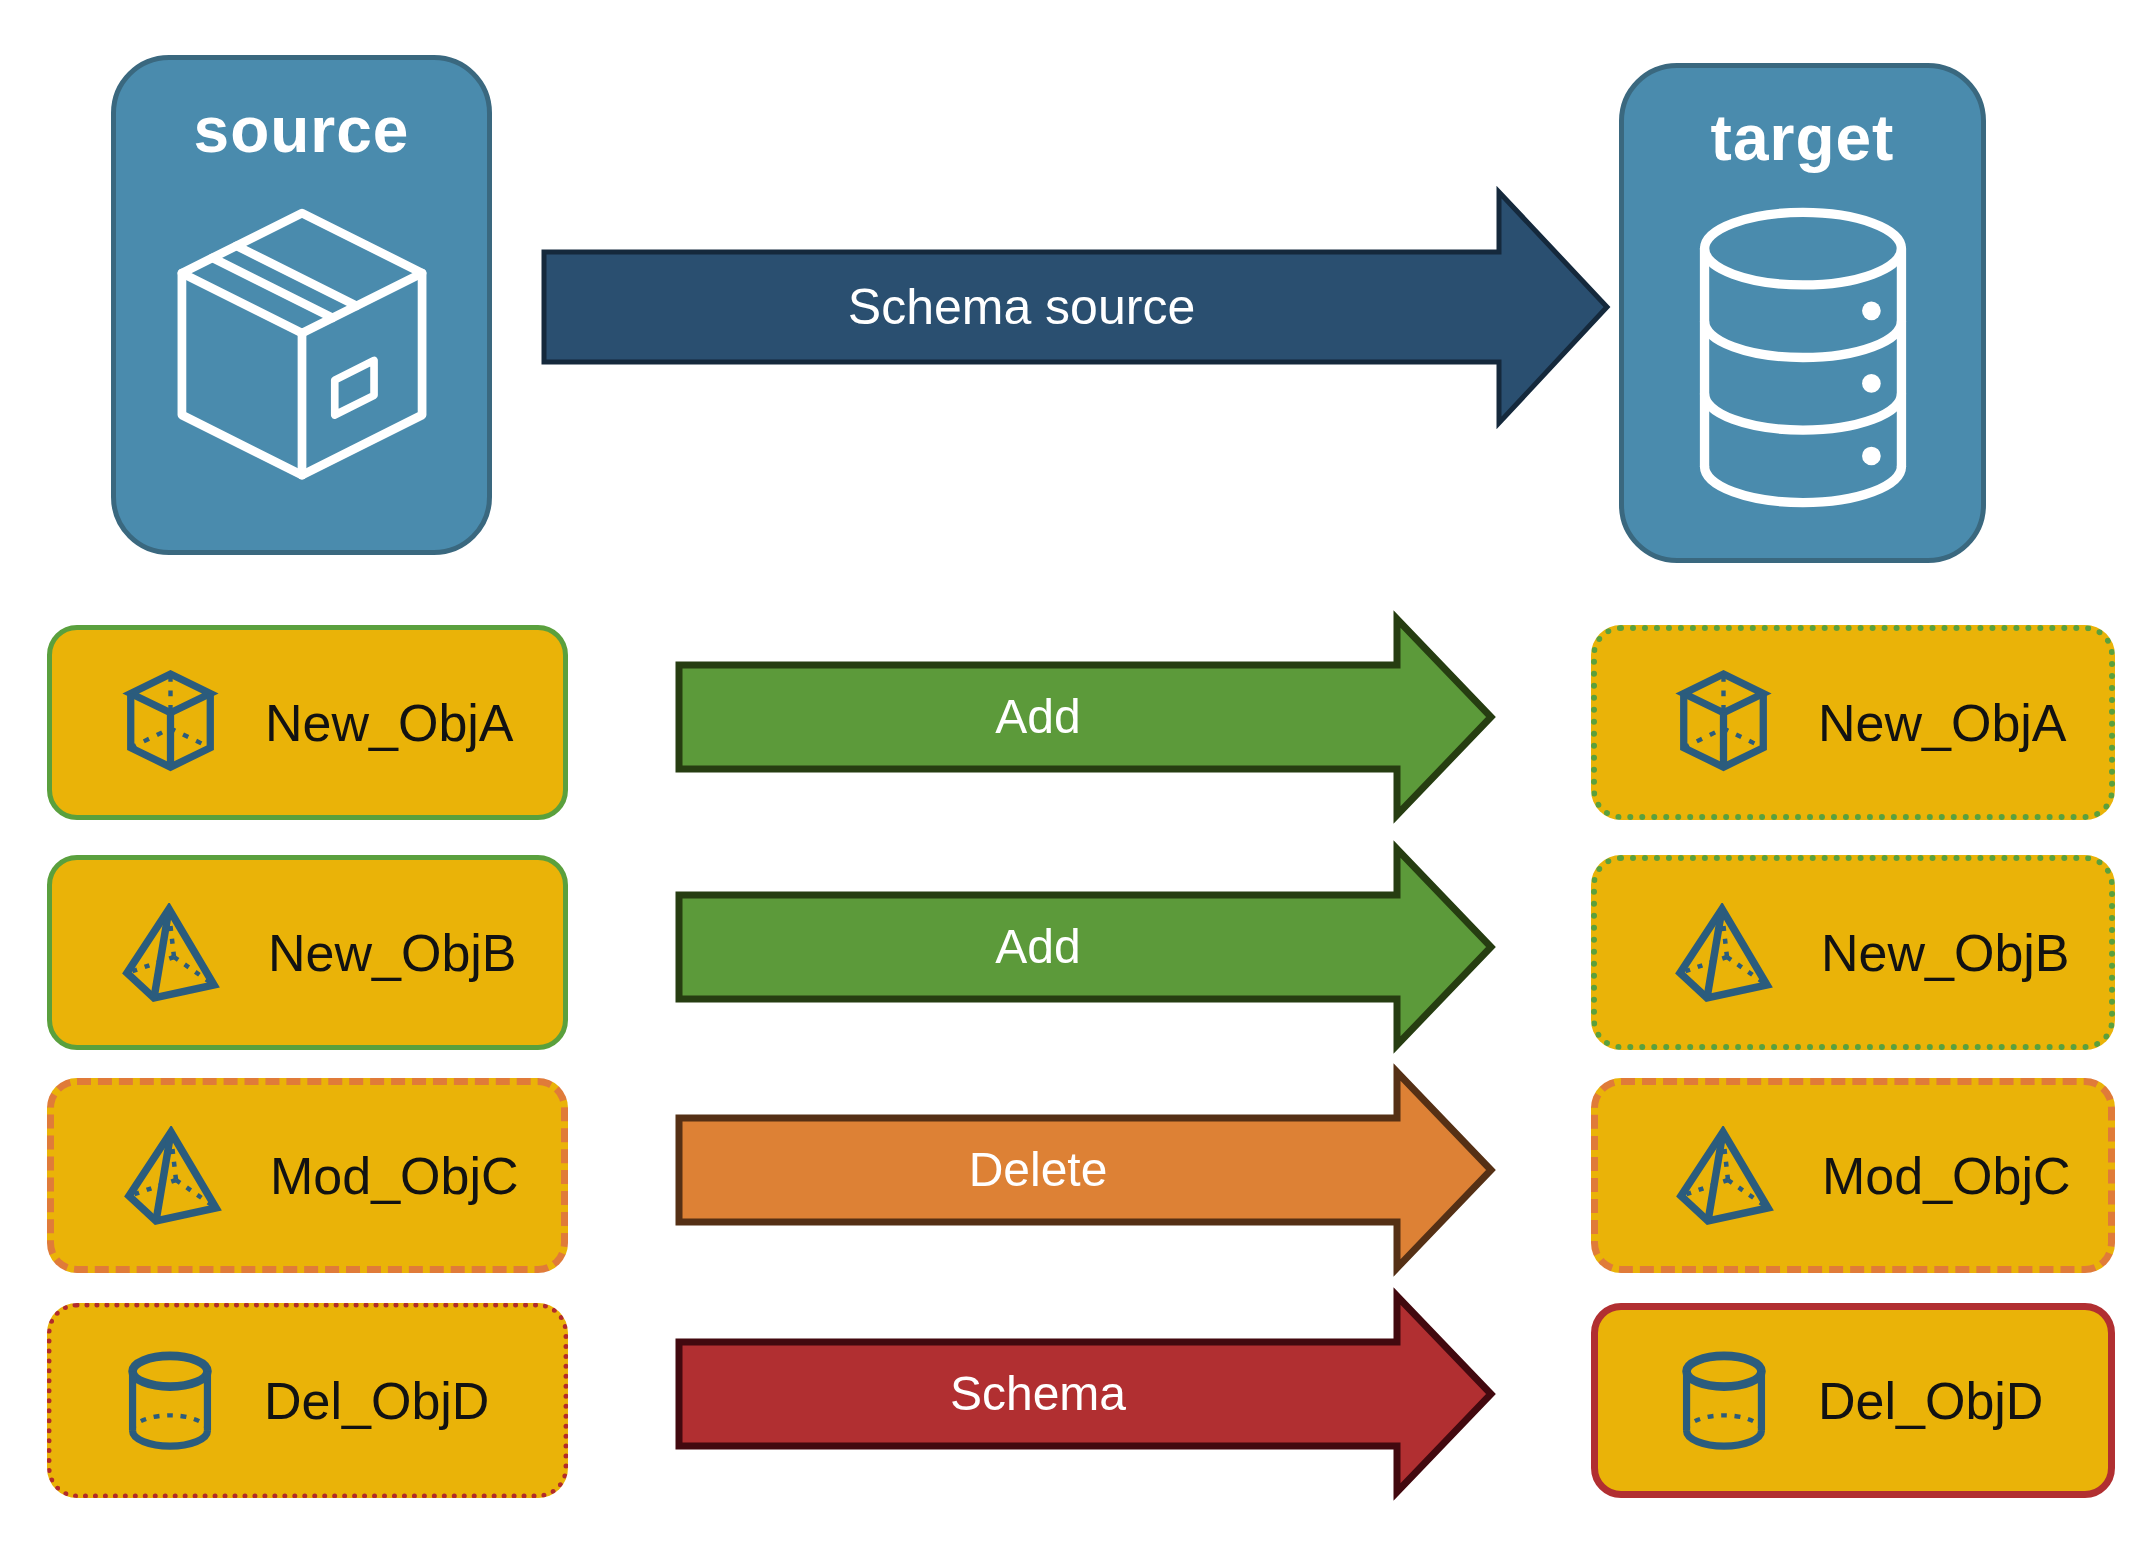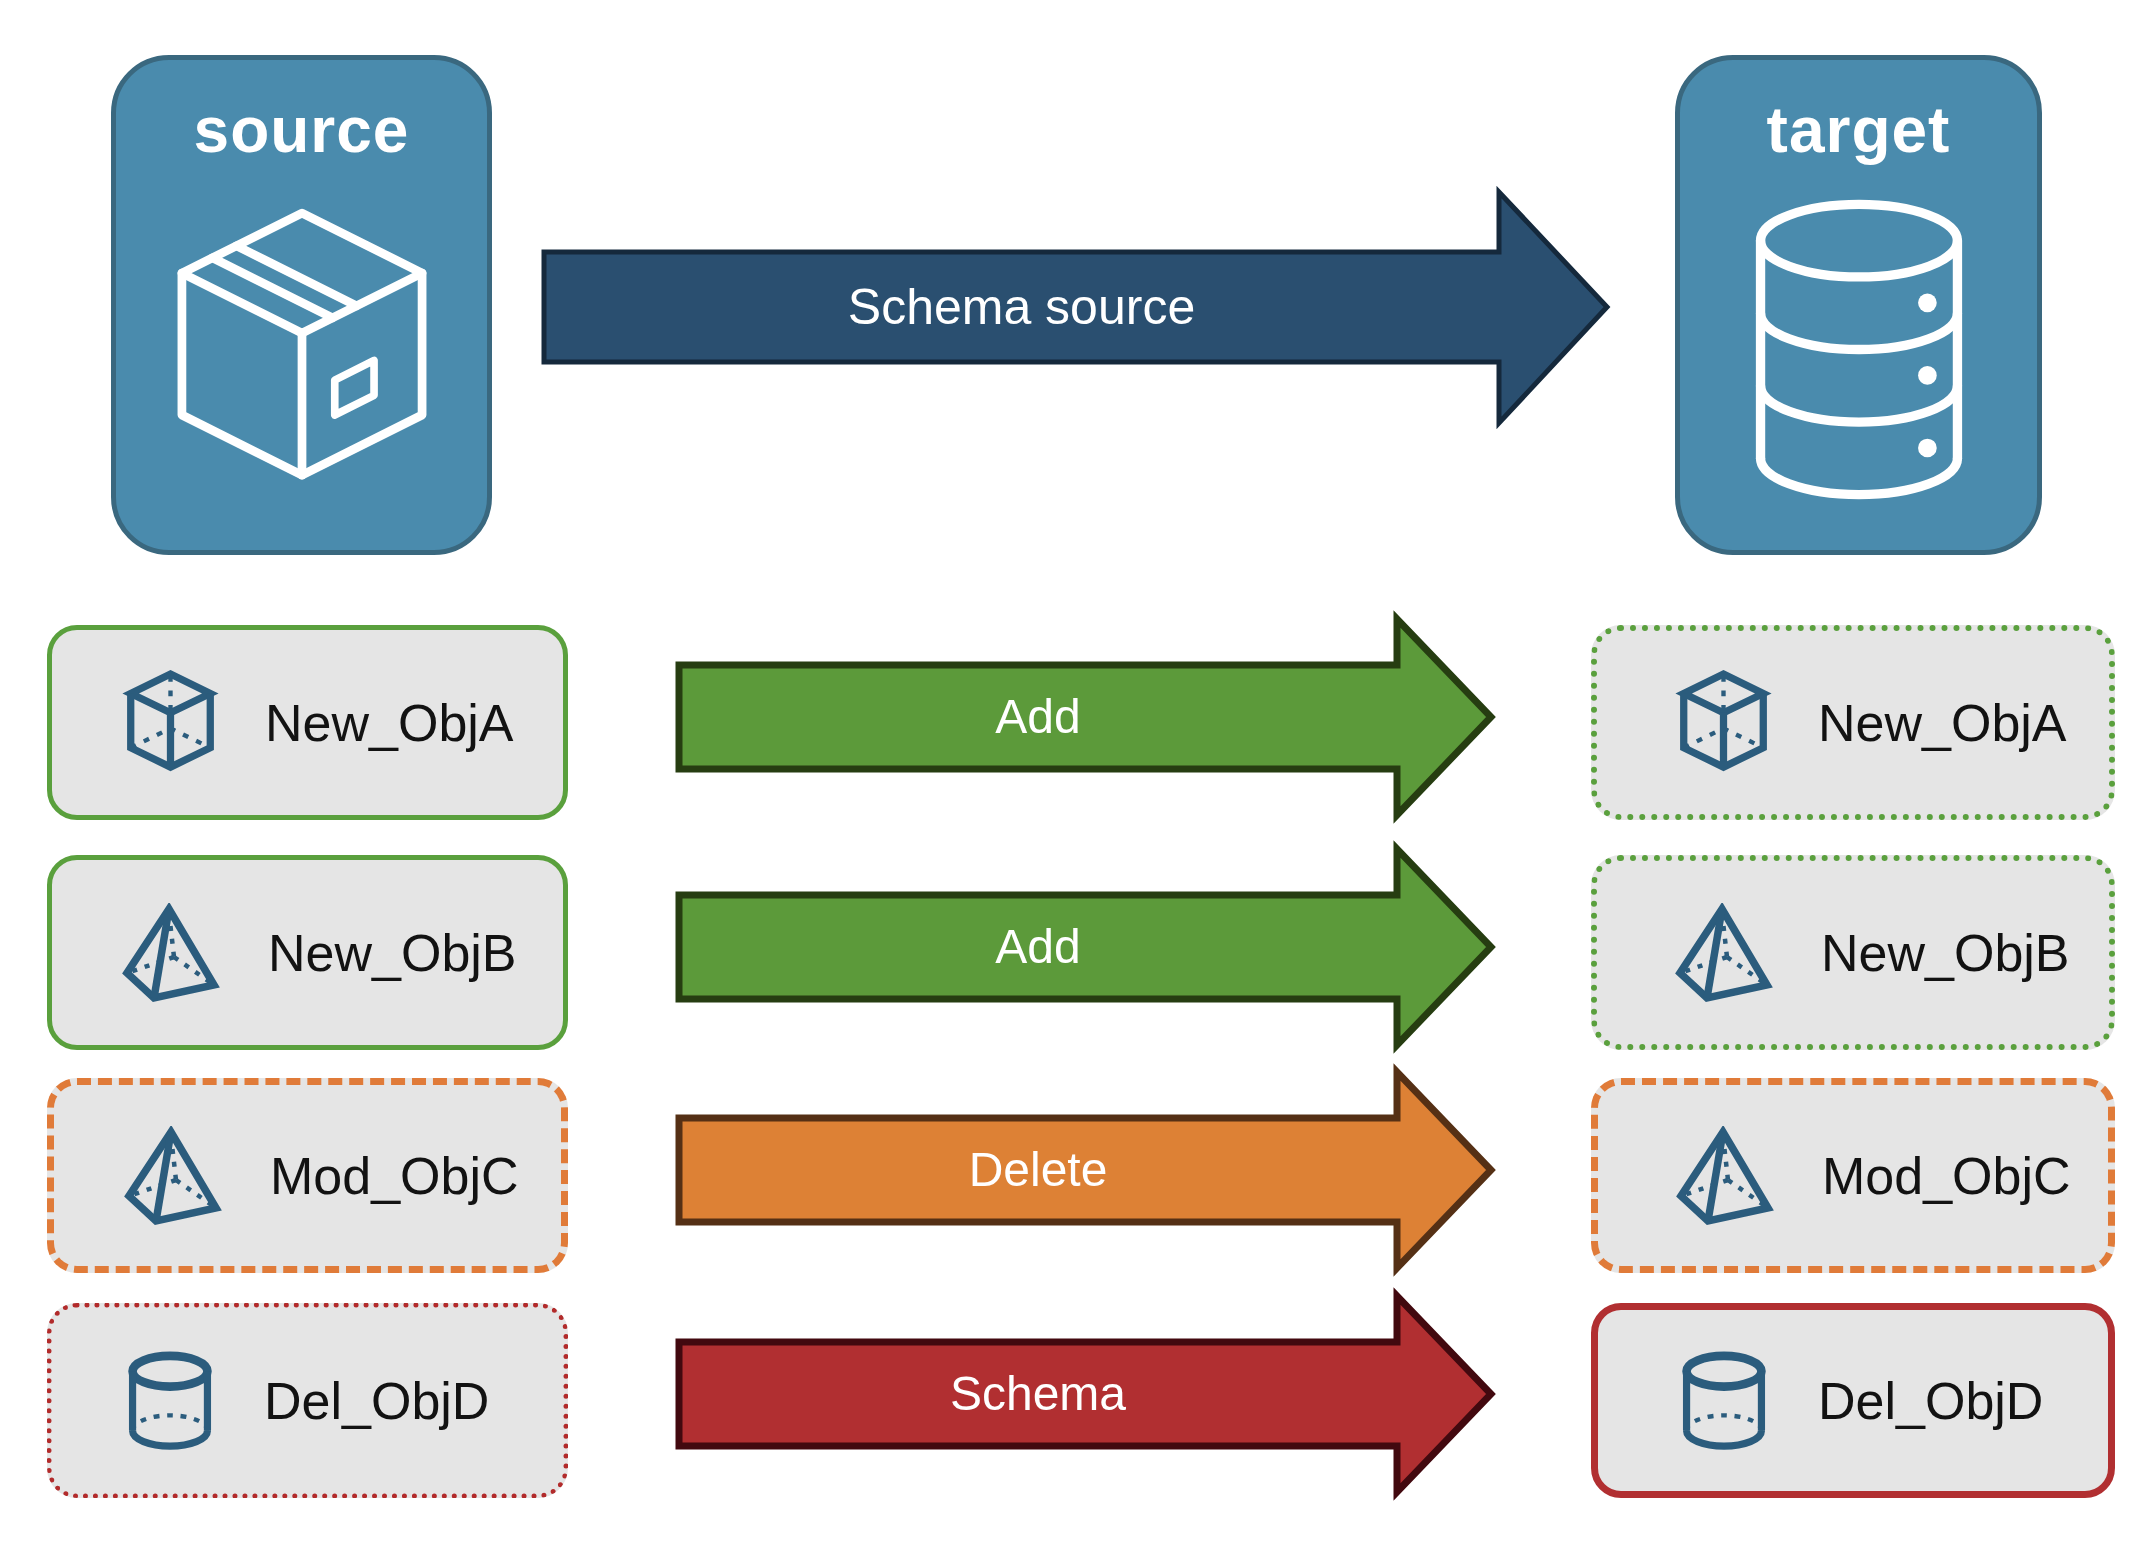--- a/index.html
+++ b/index.html
@@ -6,21 +6,21 @@
   #canvas {
     position:relative; width:2150px; height:1550px; background:#ffffff;
     font-family:"Liberation Sans", sans-serif; overflow:hidden;padding-left:22px;
   }
   
   .panel {
     position:absolute; top:55px; height:500px; box-sizing:border-box;
     background:#4a8bad; border:5px solid #3a687f; border-radius:58px;
   }
   .panel.source { left:111px; width:381px; }
-  .panel.target { left:1675px; width:367px; }
+  .panel.target { left:1619px; width:367px;margin-top:8px; }
   .panel-title {
     text-align:center; color:#ffffff; font-weight:bold; font-size:64px;
     line-height:1; margin-top:38px; letter-spacing:1px;
   }
   .panel-icon { display:block; margin:40px auto 0 auto; }
   .panel.target .panel-icon { margin-top:32px; }
 
   
   .big-arrow { position:absolute; }
   .big-arrow svg { position:absolute; left:0; top:0; overflow:visible; }
@@ -34,21 +34,21 @@
   .fill-delete  { fill:#b12f31; stroke:#42090f; stroke-width:7; }
 
   #compare-arrow { left:544px; top:190px; width:1067px; height:235px; }
   #compare-arrow .arrow-label { left:0; top:62px; width:955px; height:110px; font-size:50px; }
 
   .row-arrow { position:absolute; left:679px; width:818px; height:205px; }
   .row-arrow .arrow-label { left:0; top:50px; width:718px; height:104px; font-size:48px; }
 
   
   .obj-box {
-    position:absolute; height:195px; box-sizing:border-box; background:#e5e5e5;
+    position:absolute; height:195px; box-sizing:border-box; background:#eab308;
     border-radius:30px; display:flex; align-items:center; padding-left:70px;
   }
   .obj-box.left  { left:47px;   width:521px; }
   .obj-box.right { left:1591px; width:524px; padding-left:78px; }
   .b-green-solid  { border:5px solid  #5aa03d; }
   .b-green-dotted { border:6px dotted #5aa03d; }
   .b-orange-dash  { border:7px dashed #e07b39; }
   .b-red-dotted   { border:5px dotted #b22b2b; }
   .b-red-solid    { border:7px solid  #b12f31; }
   .obj-label { margin-left:46px; font-size:52px; color:#121212; line-height:1; }

